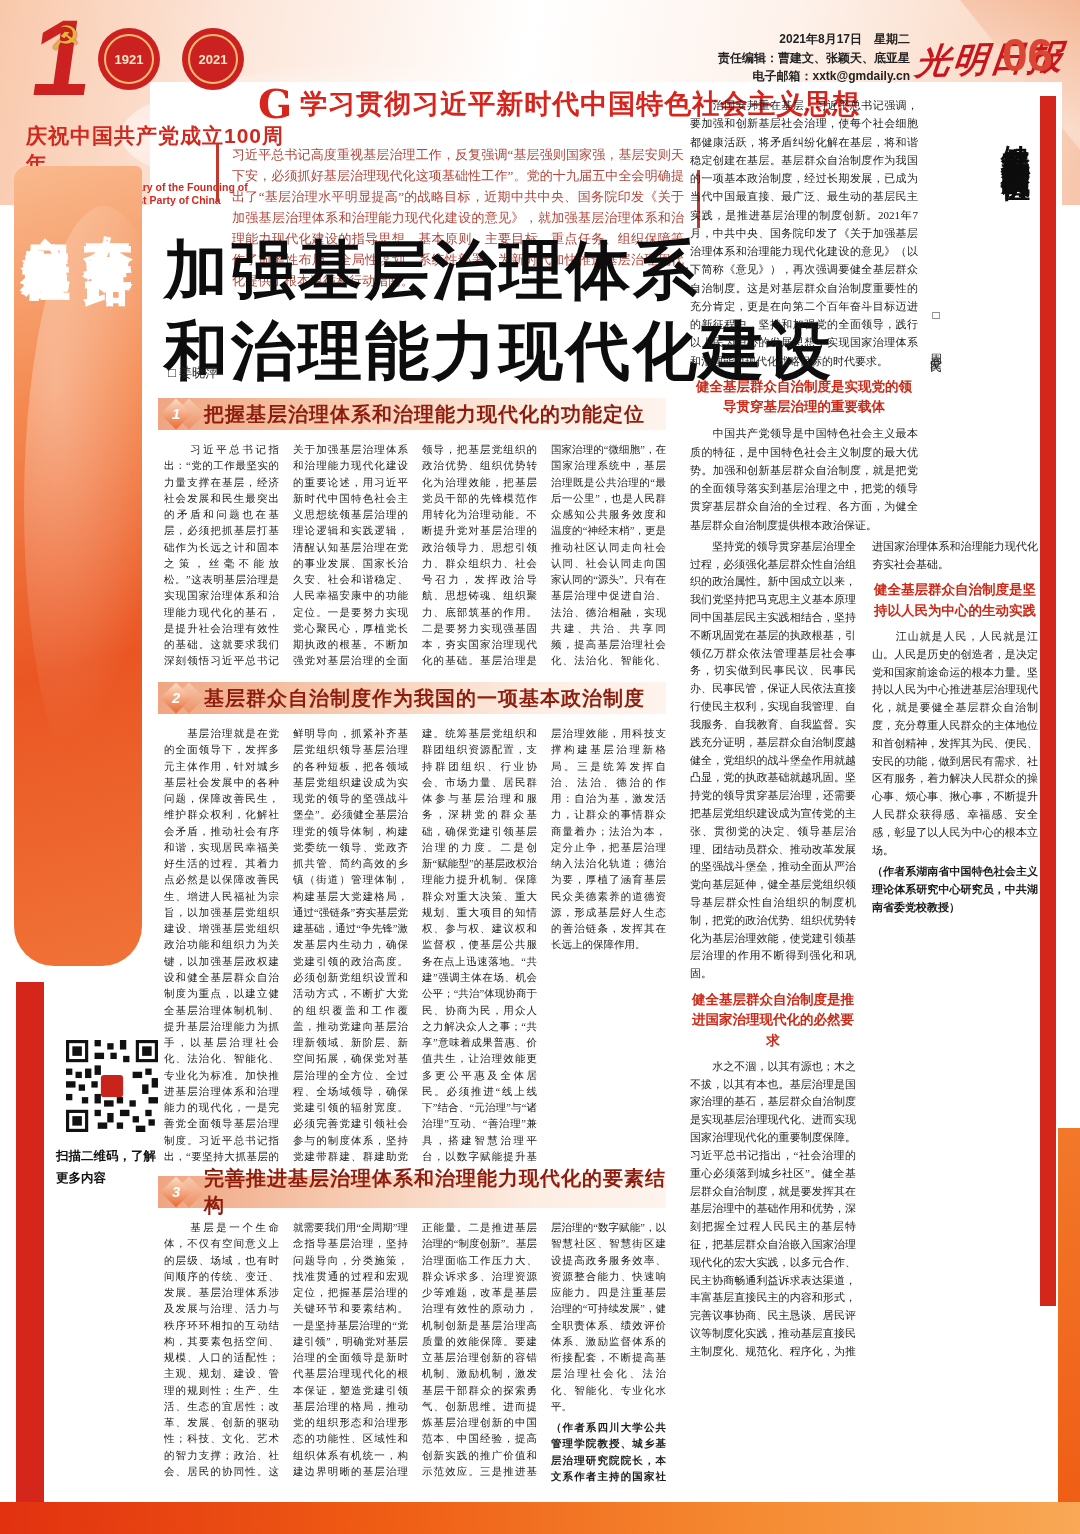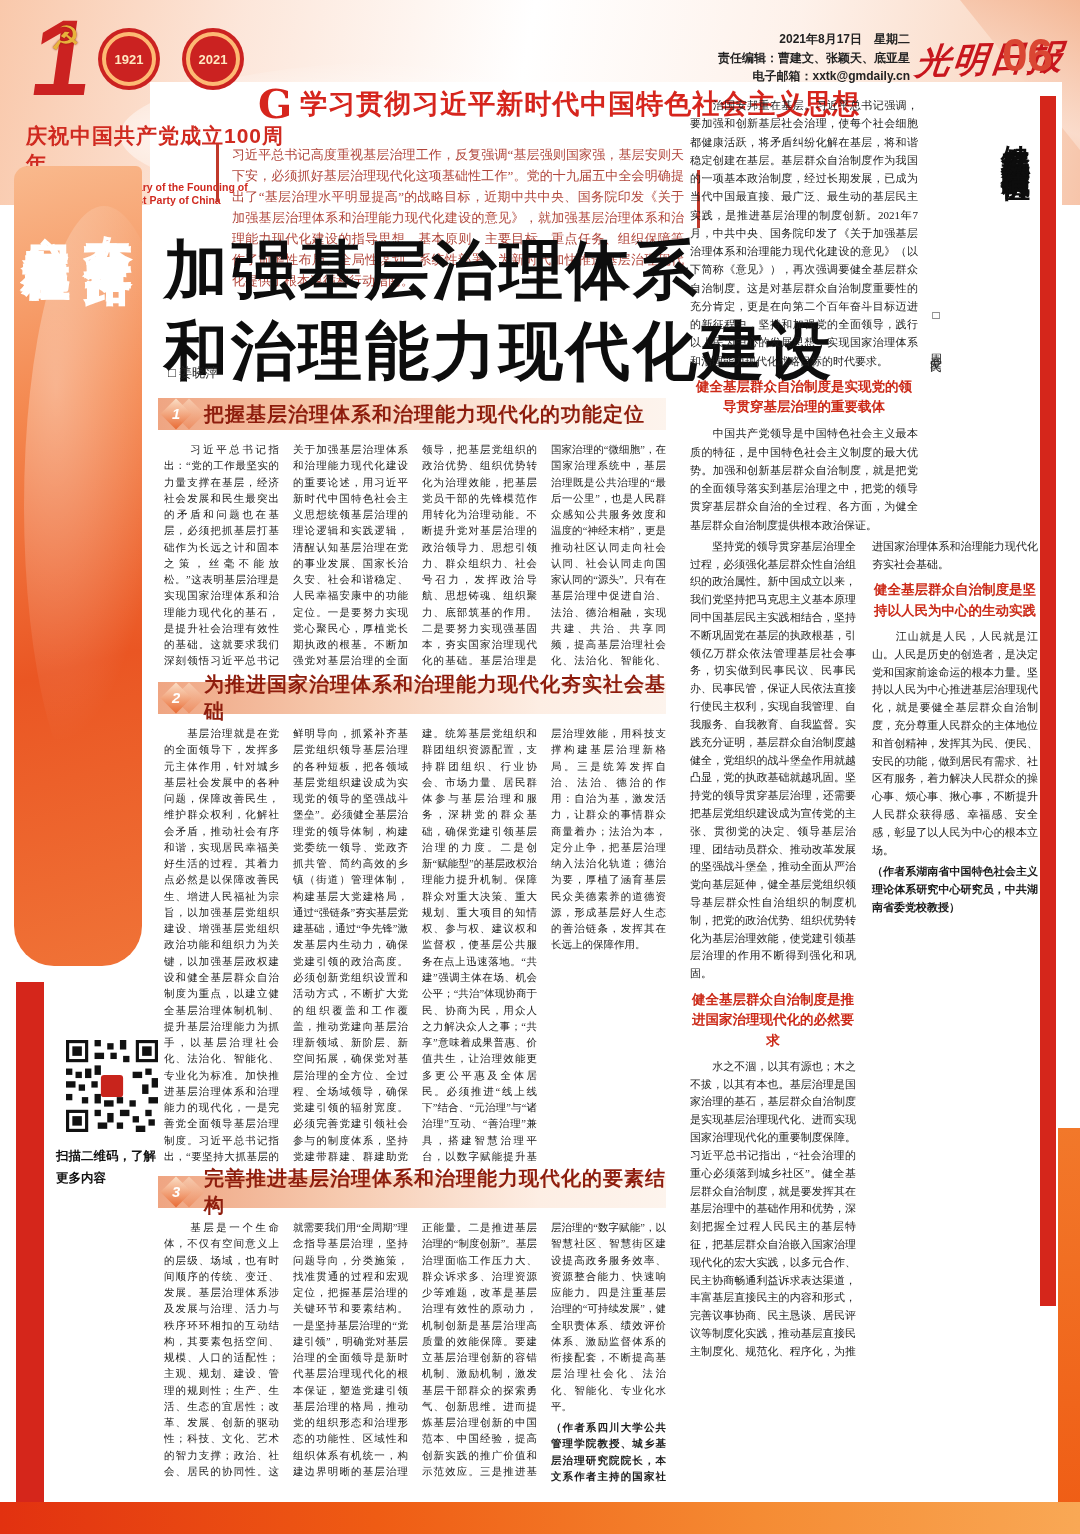--- a/index.html
+++ b/index.html
@@ -21,21 +21,21 @@
   .logo{position:absolute;left:26px;top:12px;width:280px;}
   .logo100{position:relative;height:102px;margin-left:6px;}
   .logo-one{position:absolute;left:0;top:-8px;font-family:"Liberation Sans",sans-serif;
     font-size:108px;font-weight:900;color:#cb2221;transform:skewX(-8deg);line-height:1;}
   .hs{position:absolute;left:18px;top:6px;font-size:34px;color:#e8b33c;
       text-shadow:0 0 2px #8d1712;}
   .ring{position:absolute;top:16px;width:62px;height:62px;border-radius:50%;
     background:#cb2221;display:flex;align-items:center;justify-content:center;}
   .ring::before{content:"";position:absolute;inset:-9px;border-radius:50%;
     background:repeating-conic-gradient(#cb2221 0deg 3deg, rgba(0,0,0,0) 3deg 9deg);z-index:-1;}
-  .ring-inner{width:46px;height:46px;border-radius:50%;border:4px solid #fdba74;
+  .ring-inner{width:46px;height:46px;border-radius:50%;border:2px solid #fdba74;
     display:flex;align-items:center;justify-content:center;
     font-family:"Liberation Sans",sans-serif;font-size:13px;font-weight:bold;color:#ffe9c2;}
   .ring1{left:66px;} .ring2{left:150px;}
   .logo-title{margin-top:8px;font-family:"Liberation Sans",sans-serif;font-size:21px;
     font-weight:900;color:#d02a20;letter-spacing:1px;}
   .logo-en{font-family:"Liberation Sans",sans-serif;font-size:10.5px;font-weight:bold;
     color:#d02a20;line-height:1.25;margin-top:3px;width:236px;text-align:center;}
 
   .dateblock{position:absolute;left:660px;top:30px;width:250px;text-align:right;
     font-family:"Liberation Sans",sans-serif;font-size:12px;font-weight:bold;color:#222;line-height:1.55;}
@@ -234,21 +234,21 @@
         <span>1</span>
       </span>
     <span class="sec-title">把握基层治理体系和治理能力现代化的功能定位</span>
   </div>
   <div class="sec-body" id="sec1-body">　　习近平总书记指出：“党的工作最坚实的力量支撑在基层，经济社会发展和民生最突出的矛盾和问题也在基层，必须把抓基层打基础作为长远之计和固本之策，丝毫不能放松。”这表明基层治理是实现国家治理体系和治理能力现代化的基石，是提升社会治理有效性的基础。这就要求我们深刻领悟习近平总书记关于加强基层治理体系和治理能力现代化建设的重要论述，用习近平新时代中国特色社会主义思想统领基层治理的理论逻辑和实践逻辑，清醒认知基层治理在党的事业发展、国家长治久安、社会和谐稳定、人民幸福安康中的功能定位。一是要努力实现党心聚民心，厚植党长期执政的根基。不断加强党对基层治理的全面领导，把基层党组织的政治优势、组织优势转化为治理效能，把基层党员干部的先锋模范作用转化为治理动能。不断提升党对基层治理的政治领导力、思想引领力、群众组织力、社会号召力，发挥政治导航、思想铸魂、组织聚力、底部筑基的作用。二是要努力实现强基固本，夯实国家治理现代化的基础。基层治理是国家治理的“微细胞”，在国家治理系统中，基层治理既是公共治理的“最后一公里”，也是人民群众感知公共服务效度和温度的“神经末梢”，更是推动社区认同走向社会认同、社会认同走向国家认同的“源头”。只有在基层治理中促进自治、法治、德治相融，实现共建、共治、共享同频，提高基层治理社会化、法治化、智能化、专业化水平，才能夯实国家治理体系和治理能力现代化的基石，从“基层善治”走向“大国之治”。三是要努力实现美好生活，增强人民群众获得感、幸福感、安全感。基层是社会生活的“微单元”，具有社会利益的发生源、社会矛盾的聚合源、社会秩序的基础源、社会价值的共生源等特质。面对新时代人民日益增长的美好生活需要和不平衡不充分的发展之间的矛盾，基层治理必须以满足人民群众对美好生活的向往为价值目标，及时解决基层群众的操心事、烦心事、揪心事，切实做到居民有诉求、组织有回应、服务有保障、群众有感受，让风险在第一线化解，矛盾在最末端解决，共识在最基层凝聚，美好在家周边实现。这既是新时代基层治理的出发点，也是检测基层治理成效的第一标准。</div>
 
   <div class="sec-head" style="top:682px;">
     <span class="sec-badge">
         <span>2</span>
       </span>
-    <span class="sec-title">为推进国家治理体系和治理能力现代化夯实社会基础</span>
+    <span class="sec-title">基层群众自治制度作为我国的一项基本政治制度</span>
   </div>
   <div class="sec-body" id="sec2-body">　　基层治理就是在党的全面领导下，发挥多元主体作用，针对城乡基层社会发展中的各种问题，保障改善民生，维护群众权利，化解社会矛盾，推动社会有序和谐，实现居民幸福美好生活的过程。其着力点必然是以保障改善民生、增进人民福祉为宗旨，以加强基层党组织建设、增强基层党组织政治功能和组织力为关键，以加强基层政权建设和健全基层群众自治制度为重点，以建立健全基层治理体制机制、提升基层治理能力为抓手，以基层治理社会化、法治化、智能化、专业化为标准。加快推进基层治理体系和治理能力的现代化，一是完善党全面领导基层治理制度。习近平总书记指出，“要坚持大抓基层的鲜明导向，抓紧补齐基层党组织领导基层治理的各种短板，把各领域基层党组织建设成为实现党的领导的坚强战斗堡垒”。必须健全基层治理党的领导体制，构建党委统一领导、党政齐抓共管、简约高效的乡镇（街道）管理体制，构建基层大党建格局，通过“强链条”夯实基层党建基础，通过“争先锋”激发基层内生动力，确保党建引领的政治高度。必须创新党组织设置和活动方式，不断扩大党的组织覆盖和工作覆盖，推动党建向基层治理新领域、新阶层、新空间拓展，确保党对基层治理的全方位、全过程、全场域领导，确保党建引领的辐射宽度。必须完善党建引领社会参与的制度体系，坚持党建带群建、群建助党建。统筹基层党组织和群团组织资源配置，支持群团组织、行业协会、市场力量、居民群体参与基层治理和服务，深耕党的群众基础，确保党建引领基层治理的力度。二是创新“赋能型”的基层政权治理能力提升机制。保障群众对重大决策、重大规划、重大项目的知情权、参与权、建议权和监督权，使基层公共服务在点上迅速落地。“共建”强调主体在场、机会公平；“共治”体现协商于民、协商为民，用众人之力解决众人之事；“共享”意味着成果普惠、价值共生，让治理效能更多更公平惠及全体居民。必须推进“线上线下”结合、“元治理”与“诸治理”互动、“善治理”兼具，搭建智慧治理平台，以数字赋能提升基层治理效能，用科技支撑构建基层治理新格局。三是统筹发挥自治、法治、德治的作用：自治为基，激发活力，让群众的事情群众商量着办；法治为本，定分止争，把基层治理纳入法治化轨道；德治为要，厚植了涵育基层民众美德素养的道德资源，形成基层好人生态的善治链条，发挥其在长远上的保障作用。</div>
 
   <div class="sec-head" style="top:1176px;">
     <span class="sec-badge">
         <span>3</span>
       </span>
     <span class="sec-title">完善推进基层治理体系和治理能力现代化的要素结构</span>
   </div>
   <div id="sec3-wrap">

